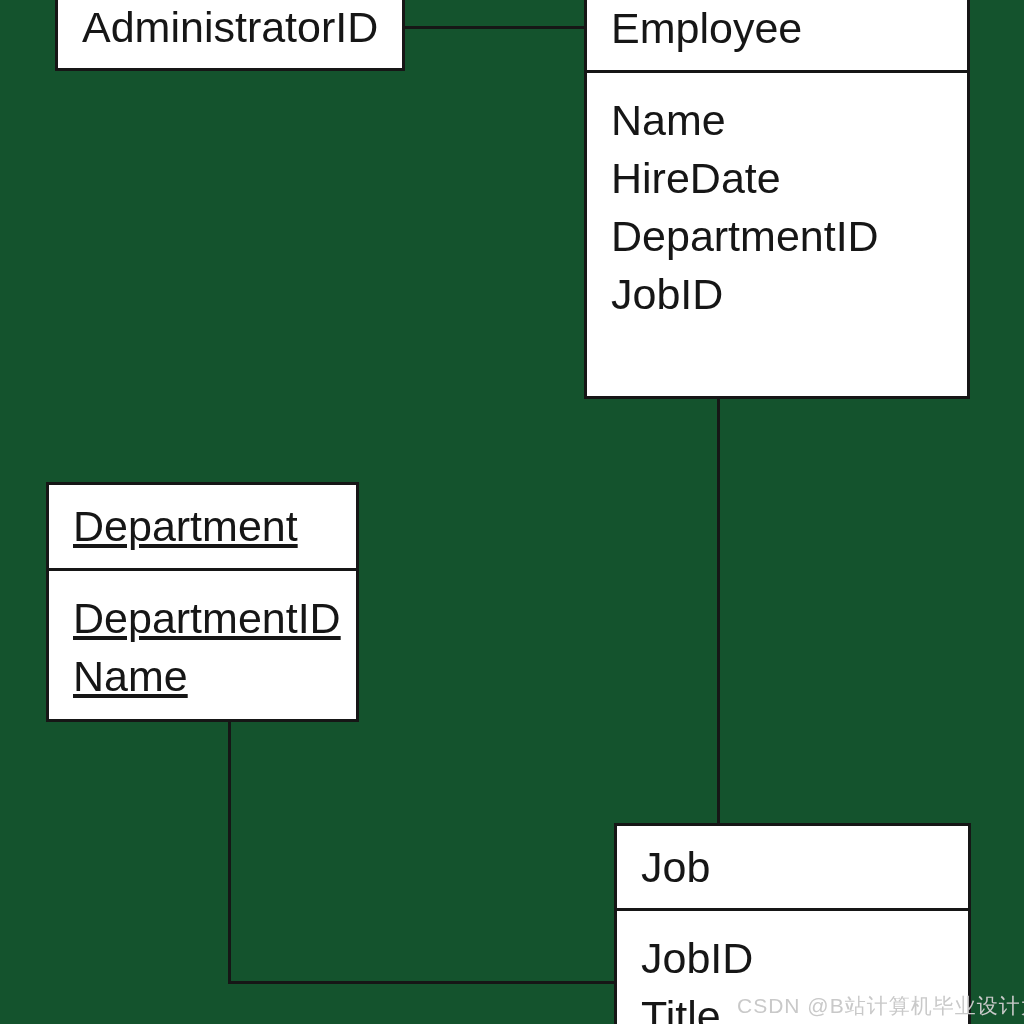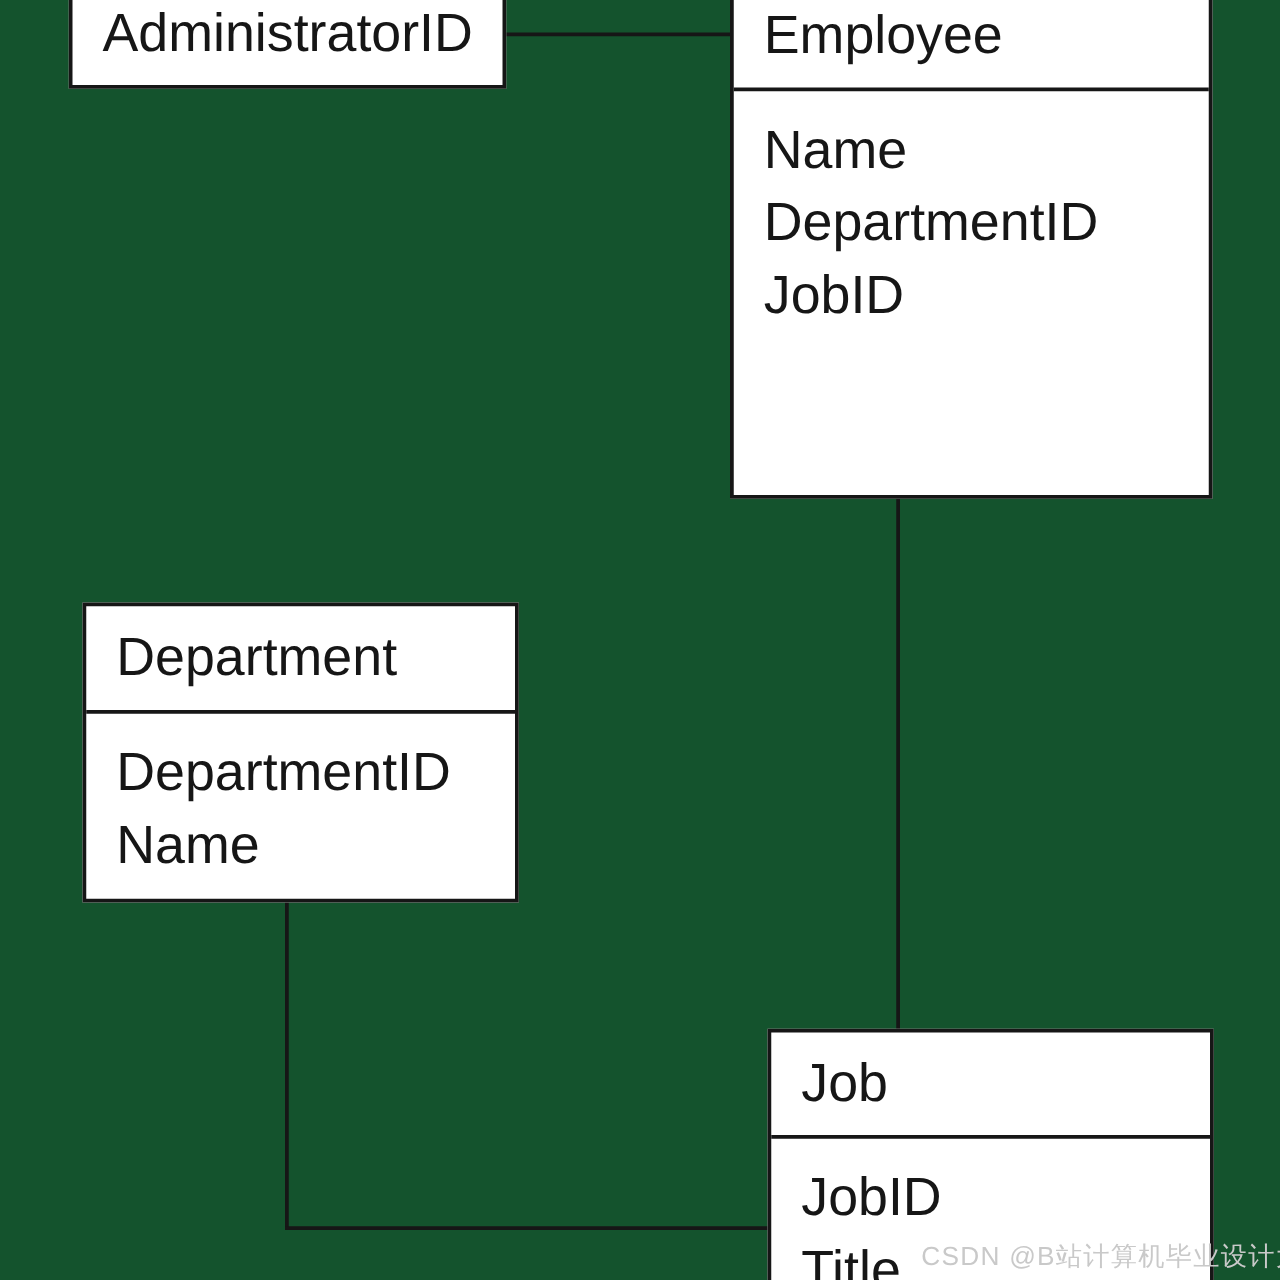--- a/index.html
+++ b/index.html
@@ -46,22 +46,22 @@
   }
   #entity-admin .fields { padding-top: 25px; }
 
   #entity-employee {
     left: 584px; top: -16px;
     width: 386px; height: 415px;
   }
   #entity-employee .header { height: 86px; }
 
   #entity-department {
-    left: 66px; top: 482px;
-    width: 349px; height: 240px;
+    left: 46px; top: 482px;
+    width: 313px; height: 240px; text-decoration: underline;
   }
   #entity-department .header { height: 86px; }
 
   #entity-job {
     left: 614px; top: 823px;
     width: 357px; height: 240px;
   }
   #entity-job .header { height: 85px; }
 
   
@@ -99,20 +99,21 @@
   <div class="entity" id="entity-admin">
     <div class="fields">
       <div>AdministratorID</div>
     </div>
   </div>
 
   <div class="entity" id="entity-employee">
     <div class="header">Employee</div>
     <div class="fields">
       <div>Name</div>
+      <div>HireDate</div>
       <div>DepartmentID</div>
       <div>JobID</div>
     </div>
   </div>
 
   <div class="entity" id="entity-department">
     <div class="header">Department</div>
     <div class="fields">
       <div>DepartmentID</div>
       <div>Name</div>

